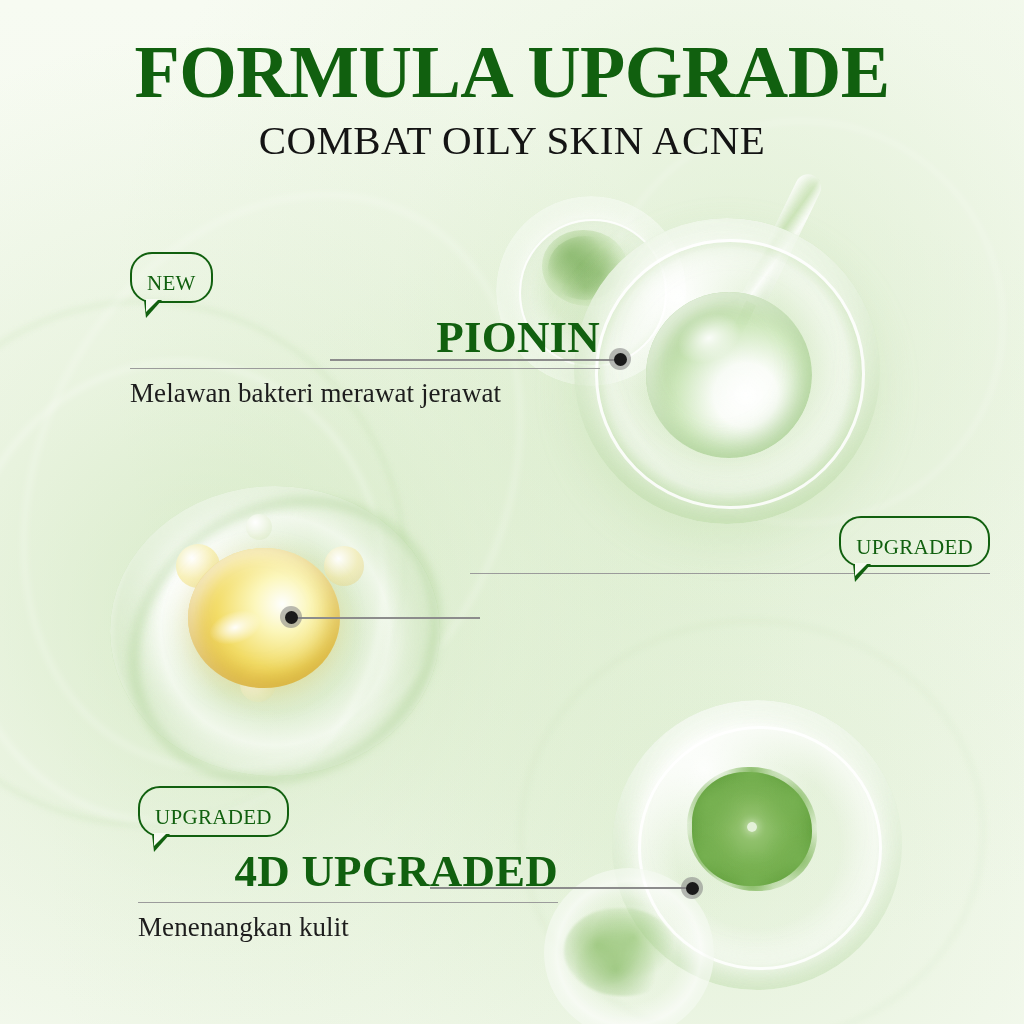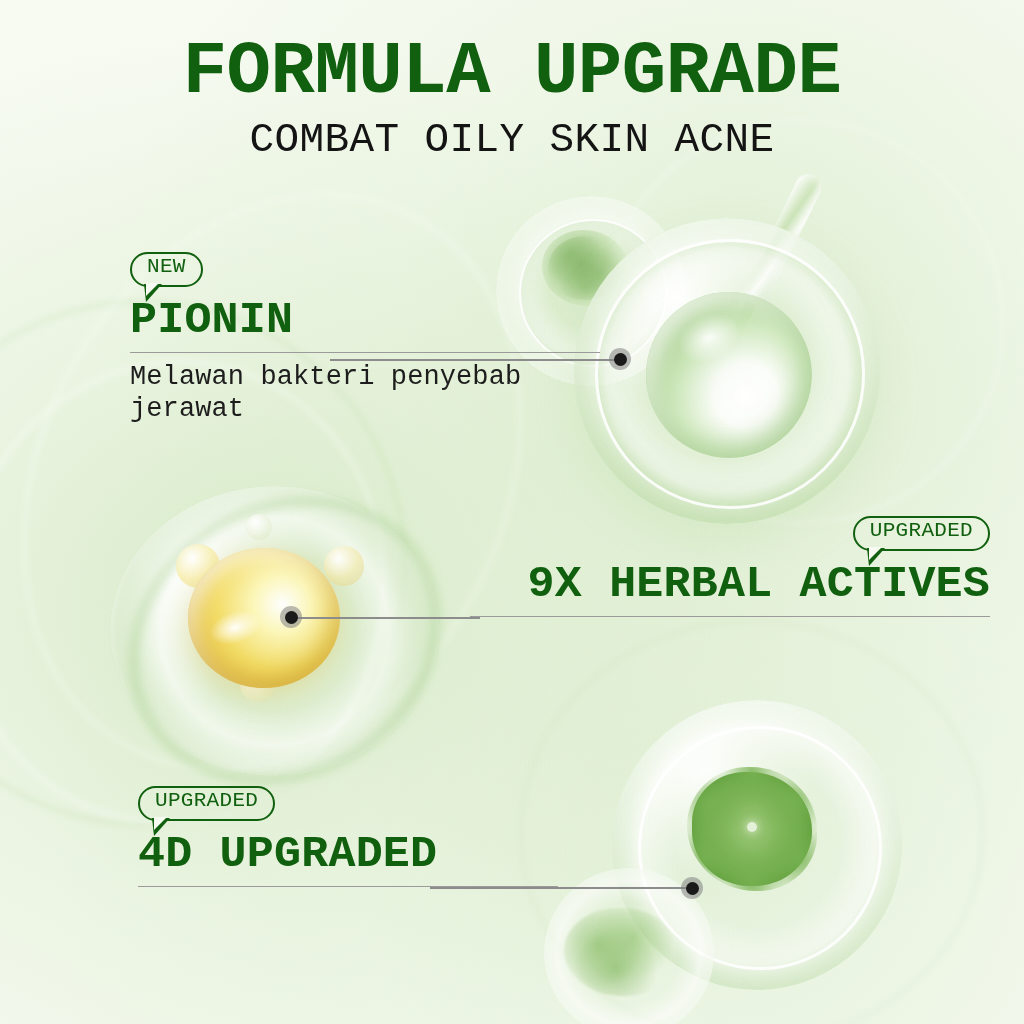--- a/index.html
+++ b/index.html
@@ -6,21 +6,21 @@
     margin: 0;
     padding: 0;
     background: #ffffff;
   }
   #poster {
     position: relative;
     width: 1024px;
     height: 1024px;
     overflow: hidden;
     background: #f6faf1;
-    font-family: Liberation Mono, monospace;
+    font-family: Liberation Serif, serif;
     -webkit-font-smoothing: antialiased;
   }
 
   
   .bg-layer { position: absolute; inset: 0; pointer-events: none; }
 
   .wash-a {
     background:
       radial-gradient(circle at 22% 60%, rgba(178,216,150,0.42) 0%, rgba(178,216,150,0.16) 28%, rgba(246,250,241,0) 58%),
       radial-gradient(circle at 72% 32%, rgba(183,219,158,0.34) 0%, rgba(183,219,158,0.10) 34%, rgba(246,250,241,0) 62%),
@@ -243,21 +243,21 @@
 
   
   .feature { position: absolute; }
   .feature.f1 { left: 130px; top: 252px; width: 470px; }
   .feature.f2 { left: 470px; top: 516px; width: 520px; text-align: right; }
   .feature.f3 { left: 138px; top: 786px; width: 420px; }
 
   .badge {
     position: relative;
     display: inline-block;
-    padding: 0 15px 5px 15px;
+    padding: 16px 15px 5px 15px;
     border: 2.5px solid #11600f;
     border-radius: 22px;
     color: #11600f;
     font-size: 21px;
     font-weight: 500;
     letter-spacing: 0.3px;
     line-height: 1.25;
     background: transparent;
   }
   .badge::before {
@@ -278,20 +278,21 @@
     border-right: 13px solid transparent;
   }
 
   .feat-title {
     margin: 10px 0 0 0;
     font-size: 45px;
     font-weight: 700;
     color: #11600f;
     letter-spacing: 0.2px;
     line-height: 1.08;
+    text-align: right;
   }
   .feat-desc {
     margin: 8px 0 0 0;
     font-size: 27px;
     font-weight: 400;
     color: #1d1d1d;
     letter-spacing: 0.1px;
     line-height: 1.2;
   }
   .rule {
@@ -366,28 +367,28 @@
   <div class="leader l2"></div>
   <div class="dot d2"></div>
 
   <div class="leader l3"></div>
   <div class="dot d3"></div>
 
   <div class="feature f1">
     <span class="badge">NEW</span>
     <p class="feat-title">PIONIN</p>
     <div class="rule"></div>
-    <p class="feat-desc">Melawan bakteri penyebab jerawat</p>
+    <p class="feat-desc">Melawan bakteri merawat jerawat</p>
   </div>
 
   <div class="feature f2">
     <span class="badge">UPGRADED</span>
-    <p class="feat-title">9X HERBAL ACTIVES</p>
     <div class="rule"></div>
   </div>
 
   <div class="feature f3">
     <span class="badge">UPGRADED</span>
     <p class="feat-title">4D UPGRADED</p>
     <div class="rule"></div>
+    <p class="feat-desc">Menenangkan kulit</p>
   </div>
 
 </div>
 
 </body></html>

